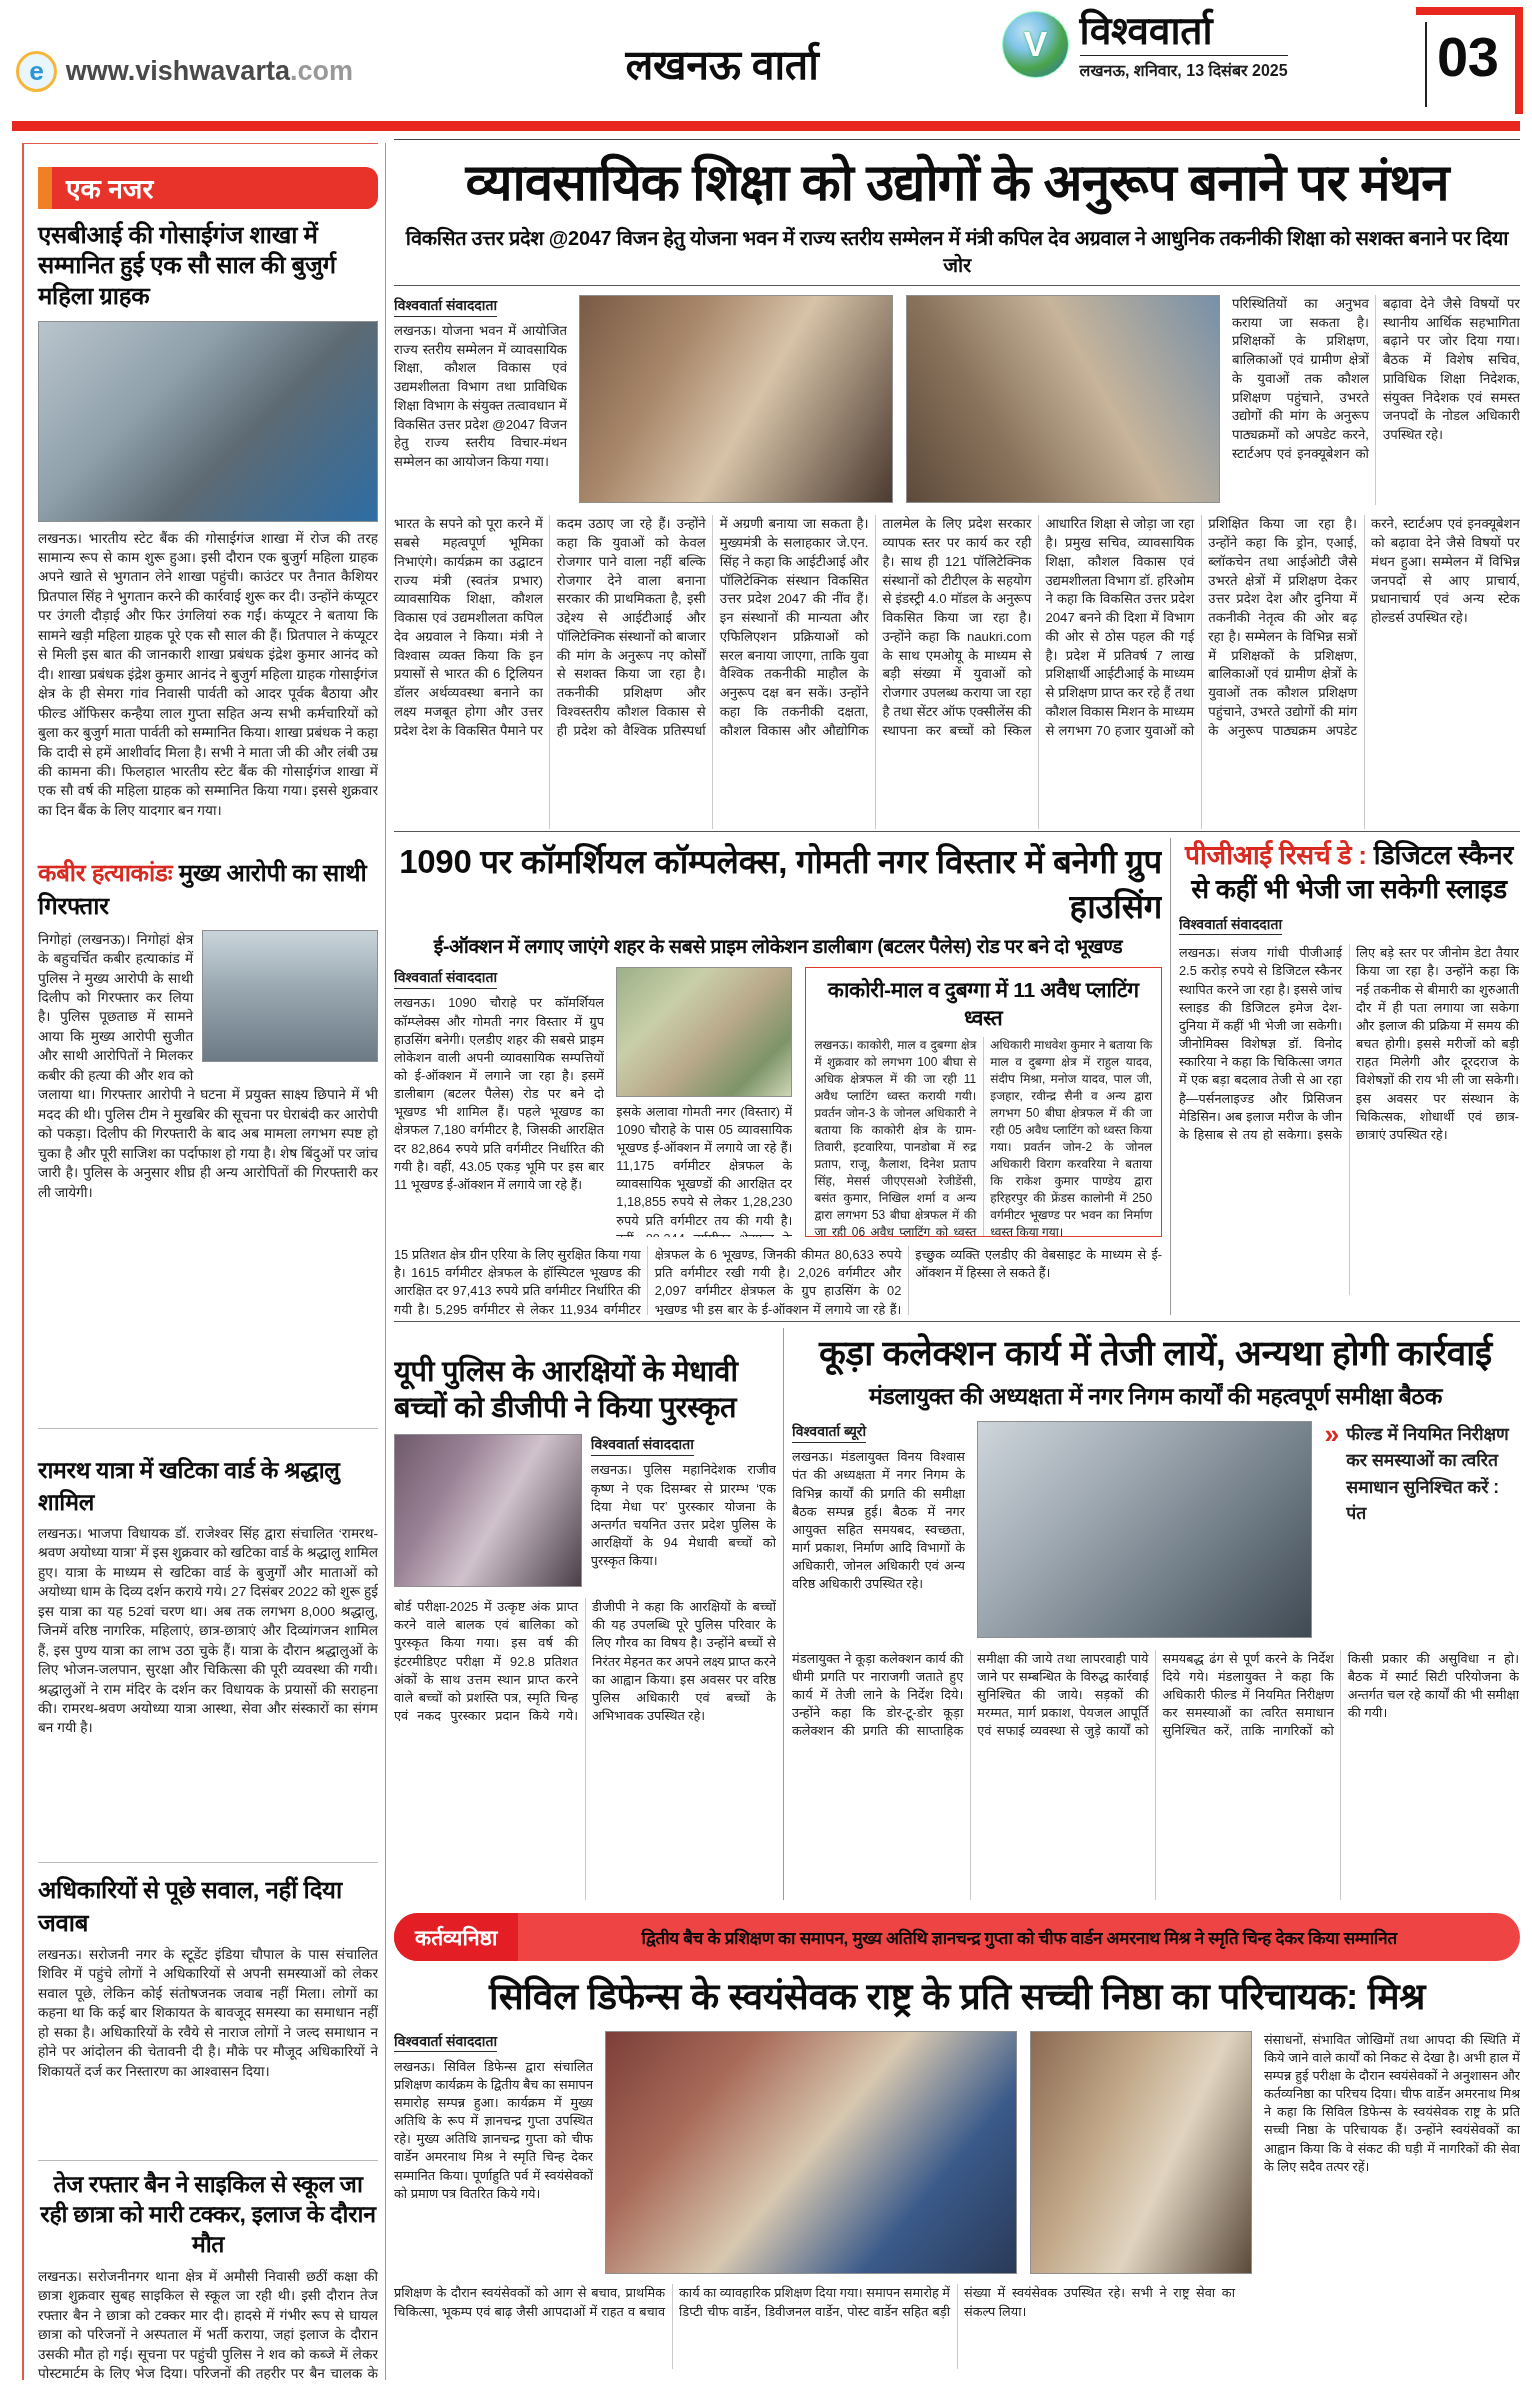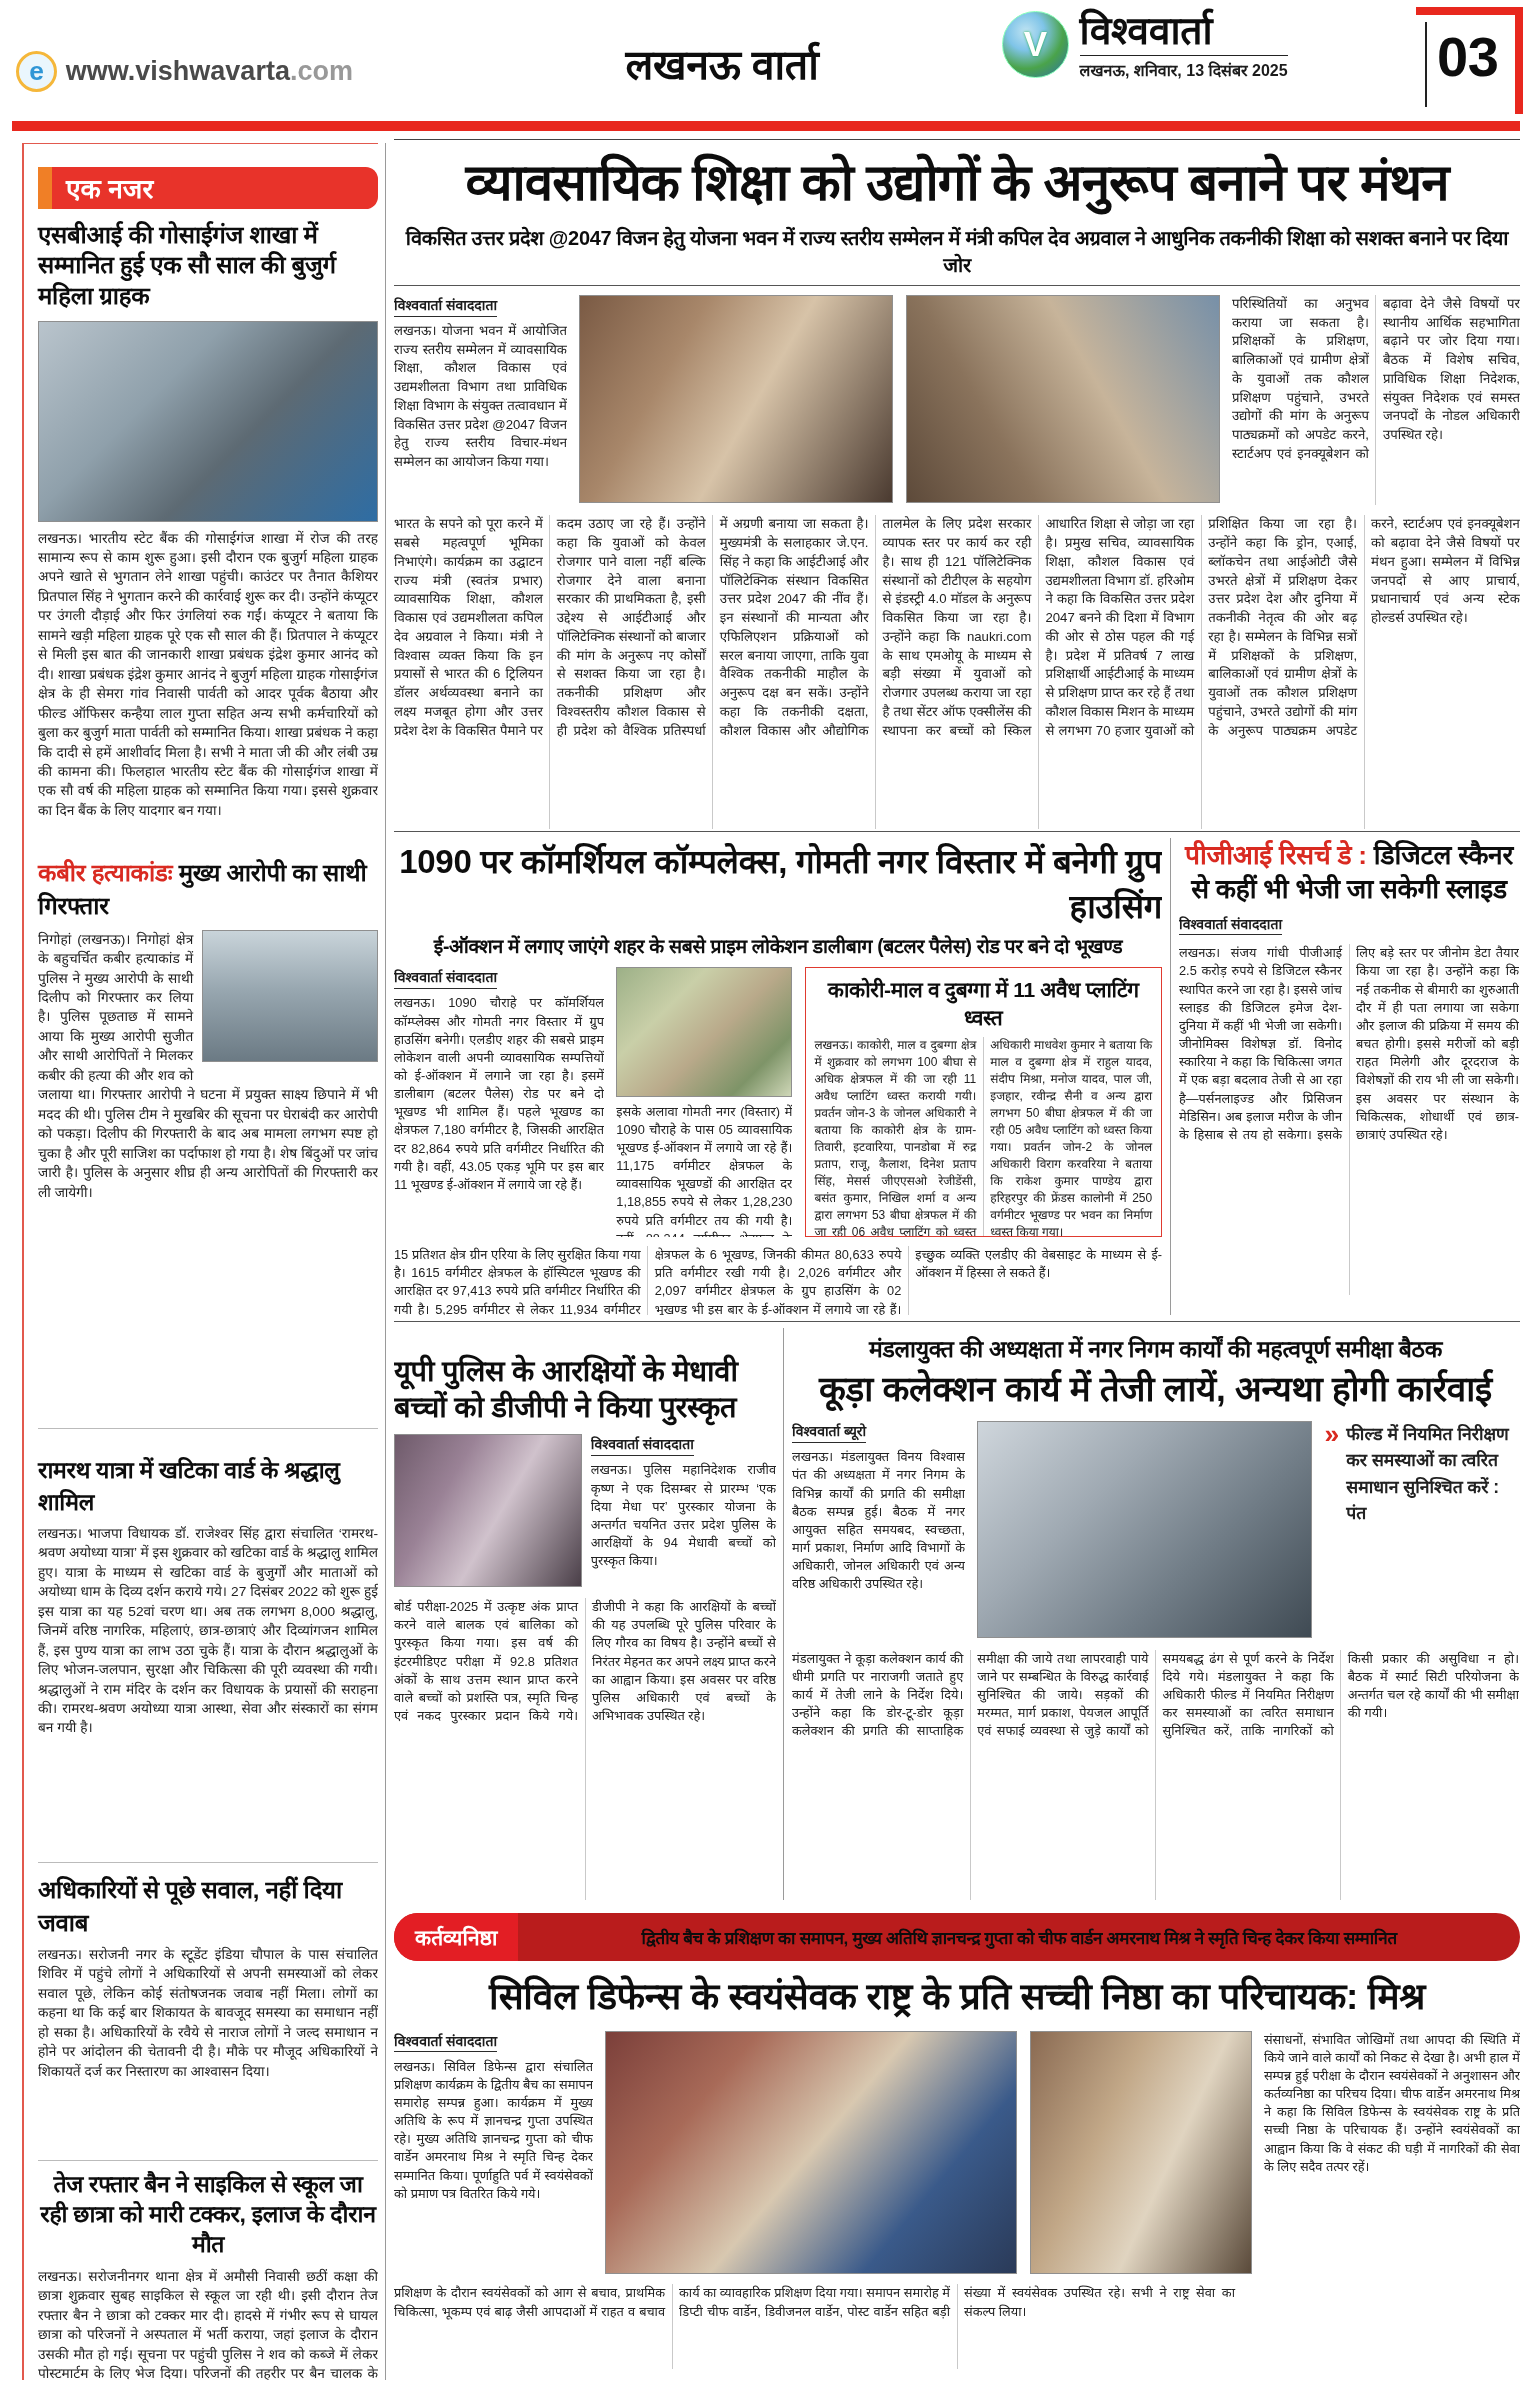--- a/index.html
+++ b/index.html
@@ -139,37 +139,37 @@
         <span class="byline">विश्ववार्ता संवाददाता</span>
         <div class="body-t just" style="font-size:12.8px;">लखनऊ। पुलिस महानिदेशक राजीव कृष्ण ने एक दिसम्बर से प्रारम्भ ‘एक दिया मेधा पर’ पुरस्कार योजना के अन्तर्गत चयनित उत्तर प्रदेश पुलिस के आरक्षियों के 94 मेधावी बच्चों को पुरस्कृत किया।</div>
       </div>
     </div>
     <div class="body-t just clip cols" style="margin-top:8.8px;column-count:2;height:317px;font-size:12.8px;">बोर्ड परीक्षा-2025 में उत्कृष्ट अंक प्राप्त करने वाले बालक एवं बालिका को पुरस्कृत किया गया। इस वर्ष की इंटरमीडिएट परीक्षा में 92.8 प्रतिशत अंकों के साथ उत्तम स्थान प्राप्त करने वाले बच्चों को प्रशस्ति पत्र, स्मृति चिन्ह एवं नकद पुरस्कार प्रदान किये गये। डीजीपी ने कहा कि आरक्षियों के बच्चों की यह उपलब्धि पूरे पुलिस परिवार के लिए गौरव का विषय है। उन्होंने बच्चों से निरंतर मेहनत कर अपने लक्ष्य प्राप्त करने का आह्वान किया। इस अवसर पर वरिष्ठ पुलिस अधिकारी एवं बच्चों के अभिभावक उपस्थित रहे।</div>
   </div>
 
   <div class="abs vline" style="left:783px;top:1328px;height:572px;"></div>
 
   <div class="abs clip" style="left:792px;top:1328px;width:727px;height:572px;">
+    <div class="hl" style="font-size:35px;text-align:center;">कूड़ा कलेक्शन कार्य में तेजी लायें, अन्यथा होगी कार्रवाई</div>
     <div class="hl" style="font-size:23px;text-align:center;margin-top:3.5px;">मंडलायुक्त की अध्यक्षता में नगर निगम कार्यों की महत्वपूर्ण समीक्षा बैठक</div>
-    <div class="hl" style="font-size:35px;text-align:center;">कूड़ा कलेक्शन कार्य में तेजी लायें, अन्यथा होगी कार्रवाई</div>
     <div style="display:flex;gap:12.3px;margin-top:10.6px;height:218px;">
       <div style="width:173px;" class="clip">
         <span class="byline">विश्ववार्ता ब्यूरो</span>
         <div class="body-t just" style="font-size:12.8px;">लखनऊ। मंडलायुक्त विनय विश्वास पंत की अध्यक्षता में नगर निगम के विभिन्न कार्यों की प्रगति की समीक्षा बैठक सम्पन्न हुई। बैठक में नगर आयुक्त सहित समयबद, स्वच्छता, मार्ग प्रकाश, निर्माण आदि विभागों के अधिकारी, जोनल अधिकारी एवं अन्य वरिष्ठ अधिकारी उपस्थित रहे।</div>
       </div>
       <div class="photo ph-meeting" style="width:335px;height:217px;"></div>
       <div style="flex:1;display:flex;gap:7px;">
         <span class="q-ico">»</span>
         <span style="font-size:17.6px;font-weight:bold;line-height:1.5;color:#222;">फील्ड में नियमित निरीक्षण कर समस्याओं का त्वरित समाधान सुनिश्चित करें : पंत</span>
       </div>
     </div>
     <div class="body-t just clip cols" style="margin-top:10.6px;column-count:4;height:264px;font-size:12.8px;">मंडलायुक्त ने कूड़ा कलेक्शन कार्य की धीमी प्रगति पर नाराजगी जताते हुए कार्य में तेजी लाने के निर्देश दिये। उन्होंने कहा कि डोर-टू-डोर कूड़ा कलेक्शन की प्रगति की साप्ताहिक समीक्षा की जाये तथा लापरवाही पाये जाने पर सम्बन्धित के विरुद्ध कार्रवाई सुनिश्चित की जाये। सड़कों की मरम्मत, मार्ग प्रकाश, पेयजल आपूर्ति एवं सफाई व्यवस्था से जुड़े कार्यों को समयबद्ध ढंग से पूर्ण करने के निर्देश दिये गये। मंडलायुक्त ने कहा कि अधिकारी फील्ड में नियमित निरीक्षण कर समस्याओं का त्वरित समाधान सुनिश्चित करें, ताकि नागरिकों को किसी प्रकार की असुविधा न हो। बैठक में स्मार्ट सिटी परियोजना के अन्तर्गत चल रहे कार्यों की भी समीक्षा की गयी।</div>
   </div>
 
-  <div class="abs" style="left:394px;top:1913px;width:1126px;height:48px;background:#b91c1c;border-radius:24px;display:flex;align-items:center;overflow:hidden;">
+  <div class="abs" style="left:394px;top:1913px;width:1126px;height:48px;background:#ef4444;border-radius:24px;display:flex;align-items:center;overflow:hidden;">
     <span style="background:#e31e24;color:#ffffff;font-weight:bold;font-size:21px;height:100%;display:flex;align-items:center;padding:0 21px;">कर्तव्यनिष्ठा</span>
     <span class="hl" style="flex:1;text-align:center;font-size:17px;">द्वितीय बैच के प्रशिक्षण का समापन, मुख्य अतिथि ज्ञानचन्द्र गुप्ता को चीफ वार्डन अमरनाथ मिश्र ने स्मृति चिन्ह देकर किया सम्मानित</span>
   </div>
 
   <div class="abs clip" style="left:394px;top:1969px;width:1126px;height:414px;">
     <div class="hl" style="font-size:37px;text-align:center;letter-spacing:-0.4px;">सिविल डिफेन्स के स्वयंसेवक राष्ट्र के प्रति सच्ची निष्ठा का परिचायक: मिश्र</div>
     <div style="display:flex;gap:12.3px;margin-top:10.6px;height:245px;">
       <div style="width:199px;" class="clip">
         <span class="byline">विश्ववार्ता संवाददाता</span>
         <div class="body-t just" style="font-size:12.8px;">लखनऊ। सिविल डिफेन्स द्वारा संचालित प्रशिक्षण कार्यक्रम के द्वितीय बैच का समापन समारोह सम्पन्न हुआ। कार्यक्रम में मुख्य अतिथि के रूप में ज्ञानचन्द्र गुप्ता उपस्थित रहे। मुख्य अतिथि ज्ञानचन्द्र गुप्ता को चीफ वार्डेन अमरनाथ मिश्र ने स्मृति चिन्ह देकर सम्मानित किया। पूर्णाहुति पर्व में स्वयंसेवकों को प्रमाण पत्र वितरित किये गये।</div>

